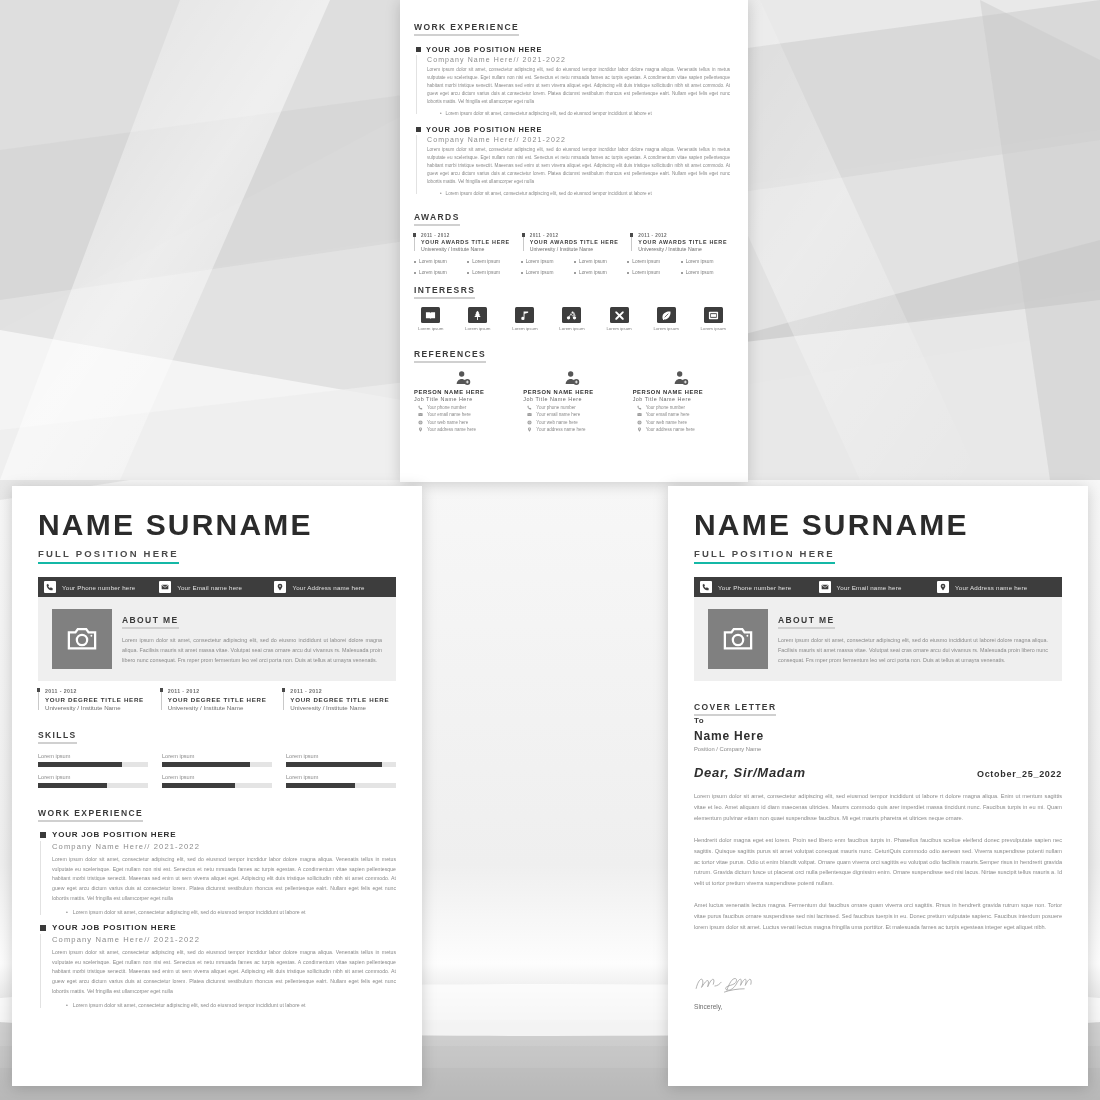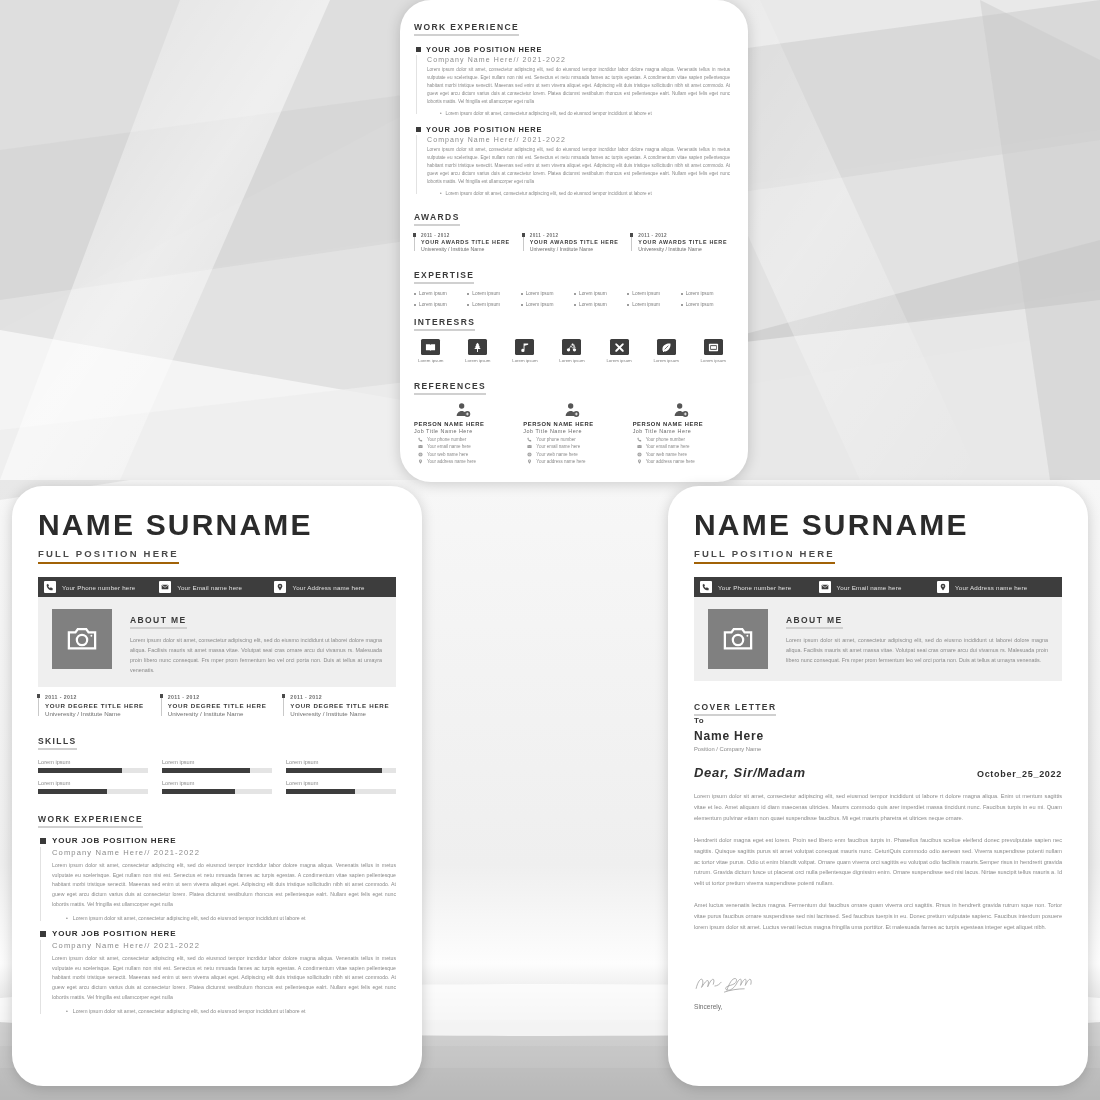--- a/index.html
+++ b/index.html
@@ -18,21 +18,20 @@
   
   #bg { position:absolute; inset:0; background:#f2f2f2; }
   #bg svg { display:block; width:1100px; height:1100px; }
 
   
   .sheet {
     position: absolute;
     background: #ffffff;
     box-shadow: 0 2px 14px rgba(0,0,0,0.18);
     overflow: hidden;
-    border-radius: 31px;
   }
   #sheet-top   { left:400px; top:0px;   width:348px; height:482px; }
   #sheet-left  { left:12px;  top:486px; width:410px; height:600px; }
   #sheet-right { left:668px; top:486px; width:420px; height:600px; }
 
   
   .sec-title {
     font-weight: bold;
     color: #3a3a3a;
     letter-spacing: 1.4px;
@@ -117,36 +116,36 @@
   #sheet-top .ref-line svg { width:5px; height:5px; }
 
   
   .pg { padding:24px 26px; }
   .pname {
     font-size:30px; font-weight:bold; color:#2b2b2b; letter-spacing:2.2px;
     line-height:1;
   }
   .ppos {
     font-size:9.5px; font-weight:bold; color:#4a4a4a; letter-spacing:2.2px;
-    border-bottom:2px solid #a16207; display:inline-block; padding-bottom:3px;
+    border-bottom:2px solid #14b8a6; display:inline-block; padding-bottom:3px;
     margin-top:8px;
   }
   .contactbar {
     margin-top:13px; background:#3d3d3d; display:flex; align-items:center;
     height:20px; padding:0 6px;
   }
   .cb-item { display:flex; align-items:center; gap:6px; width:33.3%; }
   .cb-ico {
     width:12px; height:12px; background:#ffffff; border-radius:1px;
     display:flex; align-items:center; justify-content:center; flex:none;
   }
   .cb-ico svg { width:8px; height:8px; fill:#3d3d3d; }
   .cb-txt { font-size:6.2px; color:#e2e2e2; letter-spacing:.2px; }
 
-  .aboutwrap { background:#efefef; display:flex; gap:18px; padding:12px 14px; }
+  .aboutwrap { background:#efefef; display:flex; gap:10px; padding:12px 14px; }
   .photo {
     width:60px; height:60px; background:#808080; flex:none;
     display:flex; align-items:center; justify-content:center;
   }
   .photo svg { width:30px; height:26px; fill:none; stroke:#ffffff; stroke-width:2.4; }
   .about-h { font-size:8.5px; }
   .about-p { font-size:5.4px; line-height:1.85; color:#8a8a8a; margin-top:6px; text-align:justify; }
 
   #sheet-left .sec-title { font-size:8.5px; }
   #sheet-left .edu-wrap { margin-top:14px; }
@@ -277,23 +276,20 @@
         </div>
         <div class="card">
           <div class="vline"></div>
           <div class="tick"></div>
           <div class="years">2011 - 2012</div>
           <div class="cardttl">YOUR AWARDS TITLE HERE</div>
           <div class="univ">Univeresity / Institute Name</div>
         </div>
       </div>
 
-      <div style="margin-top:12px">
-        <div class="sec-title">EXPERTISE</div>
-      </div>
       <div class="exp-grid">
         <div class="exp-item">
             <span class="d"></span>
             <span>Lorem ipsum</span>
           </div>
         <div class="exp-item">
             <span class="d"></span>
             <span>Lorem ipsum</span>
           </div>
         <div class="exp-item">

